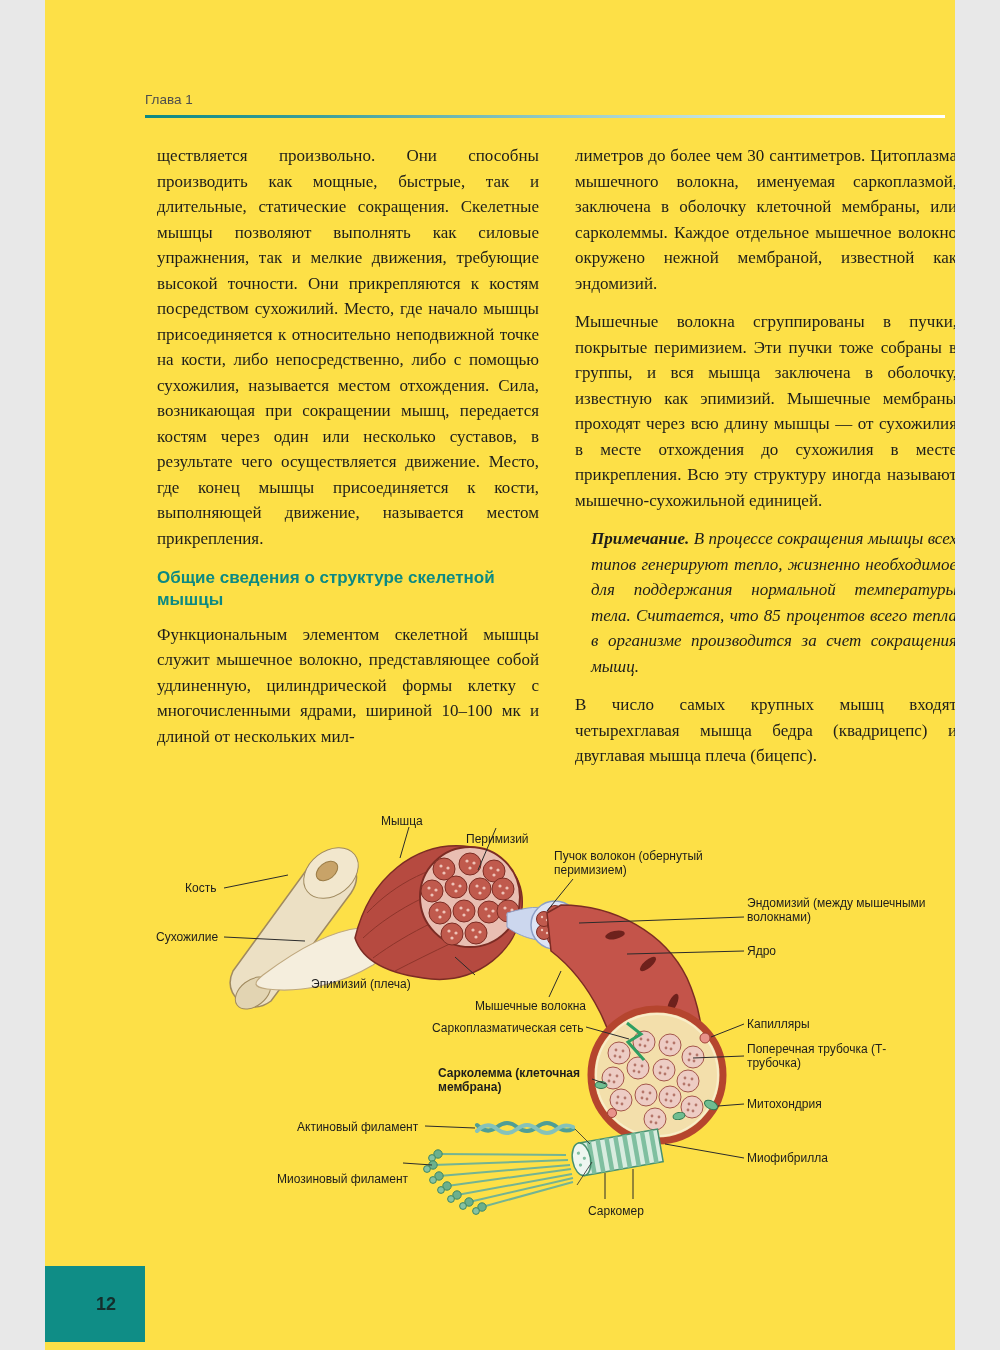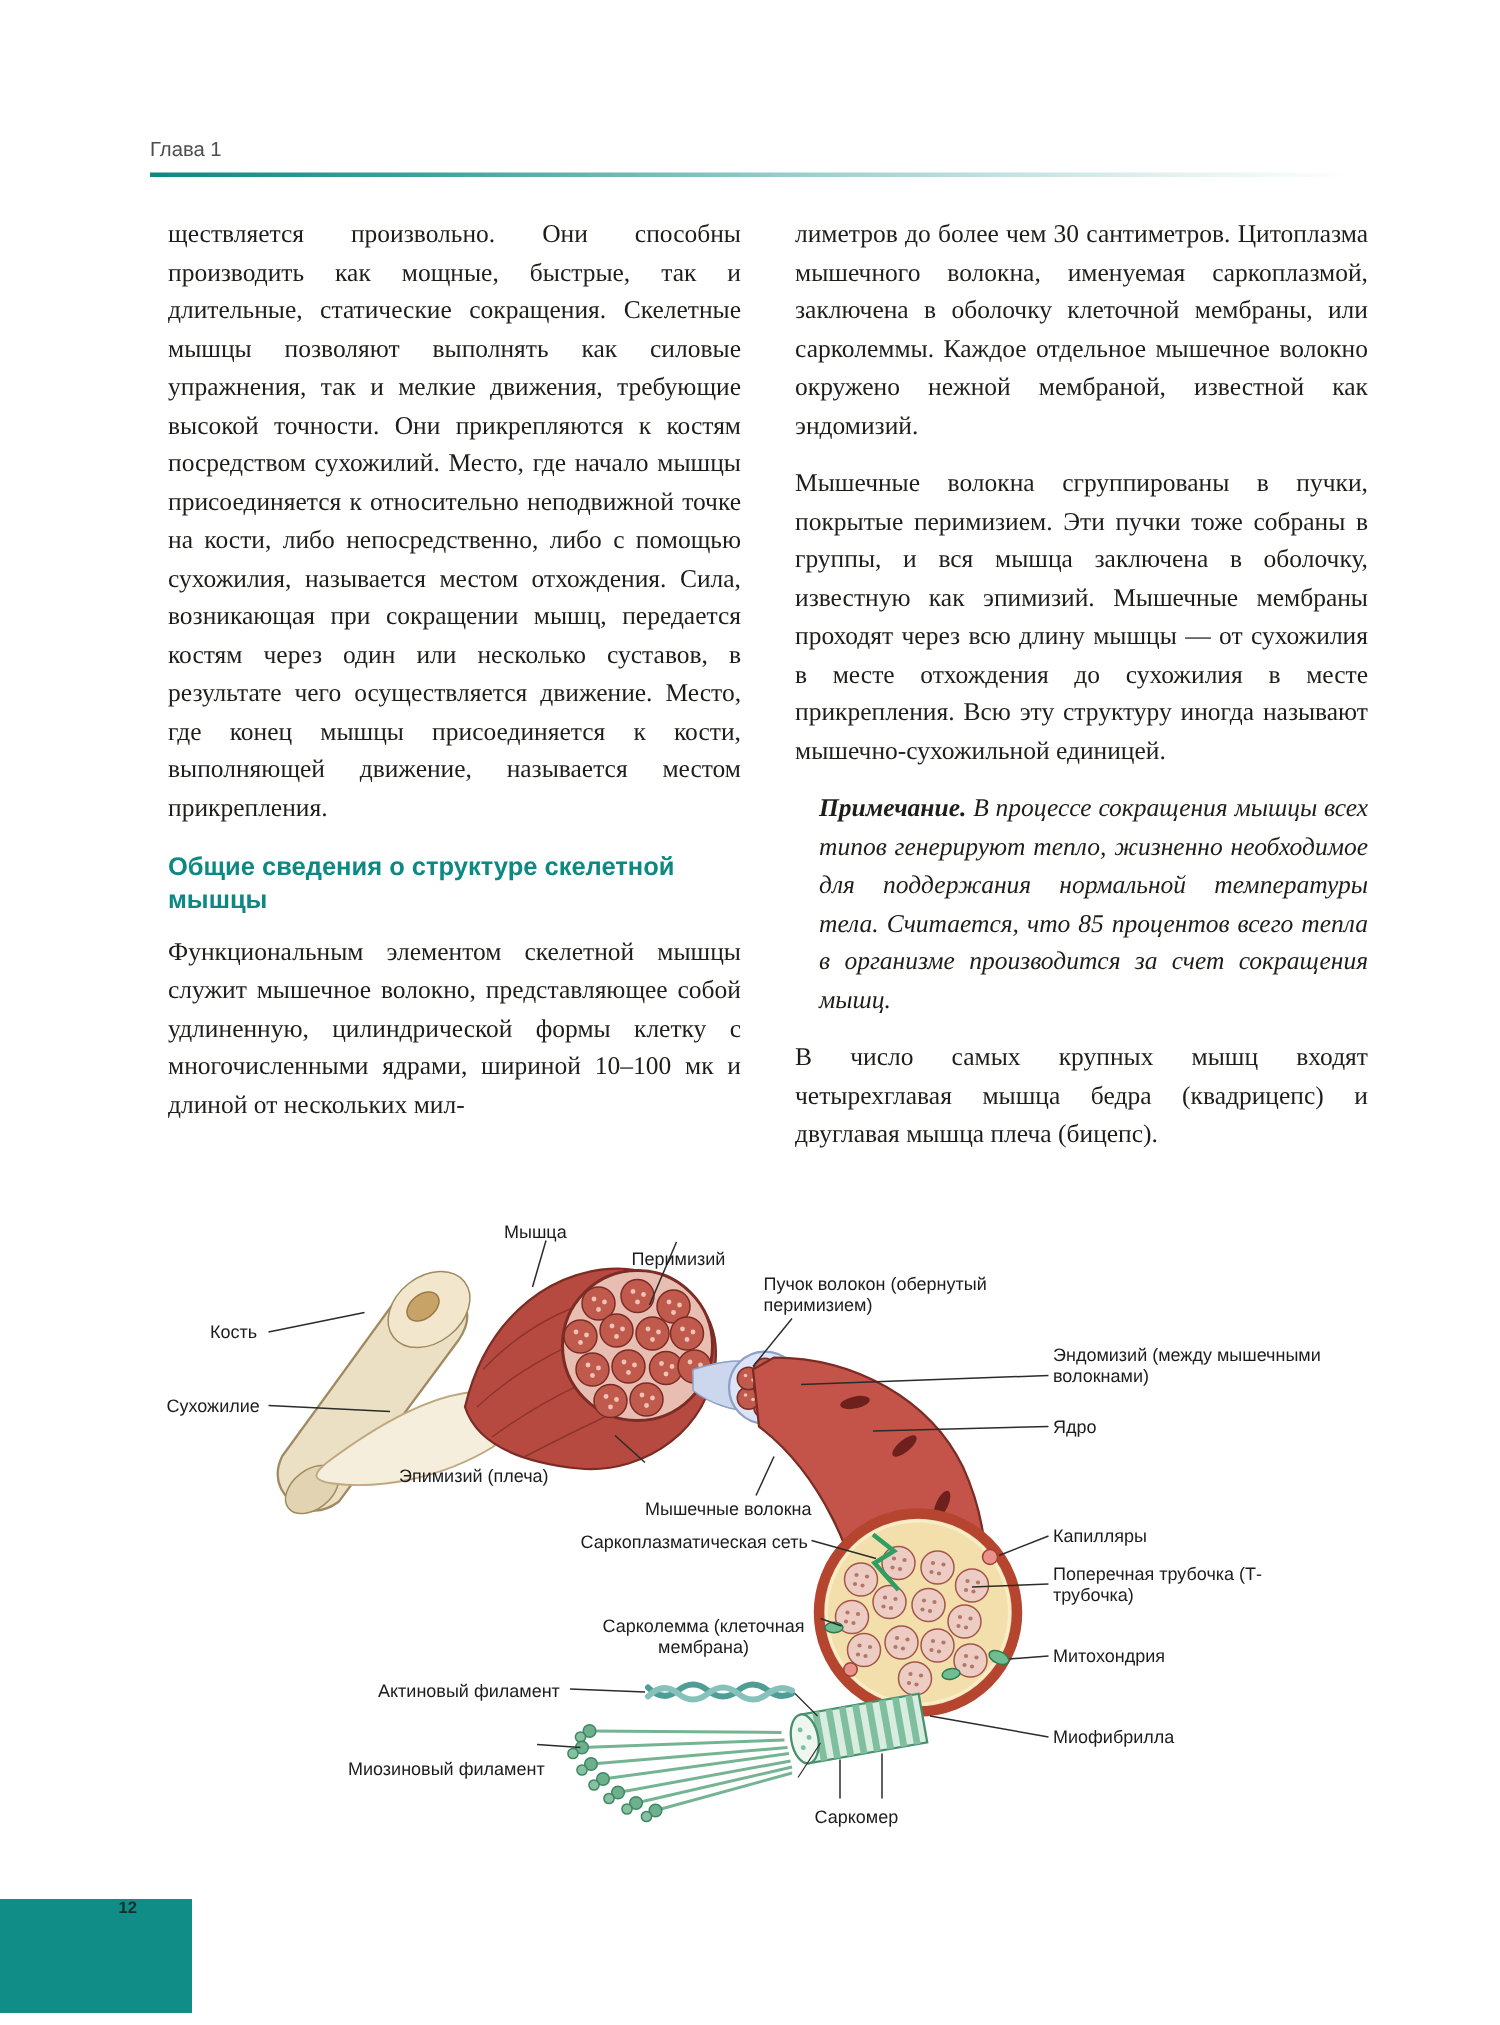--- a/index.html
+++ b/index.html
@@ -1,17 +1,17 @@
 <!DOCTYPE html>
 <html><head>
 <meta charset="utf-8">
 <style>
   html,body{margin:0;padding:0;background:#e8e8e8;}
   .page{
-    position:relative;width:1000px;height:1350px;background:#ffffff;
+    position:relative;width:910px;height:1350px;background:#fde047;
     font-family:"Liberation Serif",serif;color:#1d1d1b;overflow:hidden;
     margin:0 auto;
   }
   .chapter-label{
     position:absolute;left:100px;top:92px;
     font-family:"Liberation Sans",sans-serif;font-size:13.5px;color:#4d4d4d;
   }
   .header-rule{
     position:absolute;left:100px;top:115px;width:800px;height:3px;
     background:linear-gradient(90deg,#0c8983 0%,#3ea09a 22%,#9ecfcb 55%,#e2f1f0 85%,#ffffff 100%);
@@ -35,22 +35,22 @@
     position:absolute;font-family:"Liberation Sans",sans-serif;
     font-size:12px;line-height:1.2;color:#1c1c1c;white-space:nowrap;
   }
   .wrap{white-space:normal;}
   .caption{
     position:absolute;left:100px;top:1238px;width:800px;text-align:center;
     font-family:"Liberation Sans",sans-serif;font-size:14.5px;color:#4f4f4f;
   }
   .folio{
     position:absolute;left:0;top:1266px;width:100px;height:76px;
-    background:#0f8d86;display:flex;
-    font-family:"Liberation Sans",sans-serif;font-weight:bold;font-size:11px;color:#142e2c;padding-left:28px;
+    background:#0f8d86;display:flex;align-items:center;
+    font-family:"Liberation Sans",sans-serif;font-weight:bold;font-size:18px;color:#142e2c;
   }
   .folio span{padding-left:51px;}
 </style>
 </head>
 <body>
 
 <div class="page">
 
   <div class="chapter-label">Глава 1</div>
   <div class="header-rule"></div>
@@ -244,21 +244,21 @@
     <div class="fig-label" style="left:40px;top:68px;">Кость</div>
     <div class="fig-label" style="left:11px;top:117px;">Сухожилие</div>
     <div class="fig-label" style="left:166px;top:164px;">Эпимизий (плеча)</div>
     <div class="fig-label wrap" style="left:409px;top:36px;width:150px;">Пучок волокон (обернутый перимизием)</div>
     <div class="fig-label wrap" style="left:602px;top:83px;width:200px;">Эндомизий (между мышечными волокнами)</div>
     <div class="fig-label" style="left:602px;top:131px;">Ядро</div>
     <div class="fig-label" style="left:330px;top:186px;">Мышечные волокна</div>
     <div class="fig-label" style="left:287px;top:208px;">Саркоплазматическая сеть</div>
     <div class="fig-label" style="left:602px;top:204px;">Капилляры</div>
     <div class="fig-label wrap" style="left:602px;top:229px;width:160px;">Поперечная трубочка (Т-трубочка)</div>
-    <div class="fig-label wrap" style="left:293px;top:264px;width:152px;text-align:center;">Сарколемма (клеточная мембрана)</div>
+    <div class="fig-label wrap" style="left:293px;top:253px;width:152px;text-align:left;font-weight:bold;">Сарколемма (клеточная мембрана)</div>
     <div class="fig-label" style="left:602px;top:284px;">Митохондрия</div>
     <div class="fig-label" style="left:152px;top:307px;">Актиновый филамент</div>
     <div class="fig-label" style="left:132px;top:343px;margin-top:16px;">Миозиновый филамент</div>
     <div class="fig-label" style="left:602px;top:338px;">Миофибрилла</div>
     <div class="fig-label" style="left:443px;top:391px;">Саркомер</div>
   </div>
 
 
   <div class="folio">
     <span>12</span>

